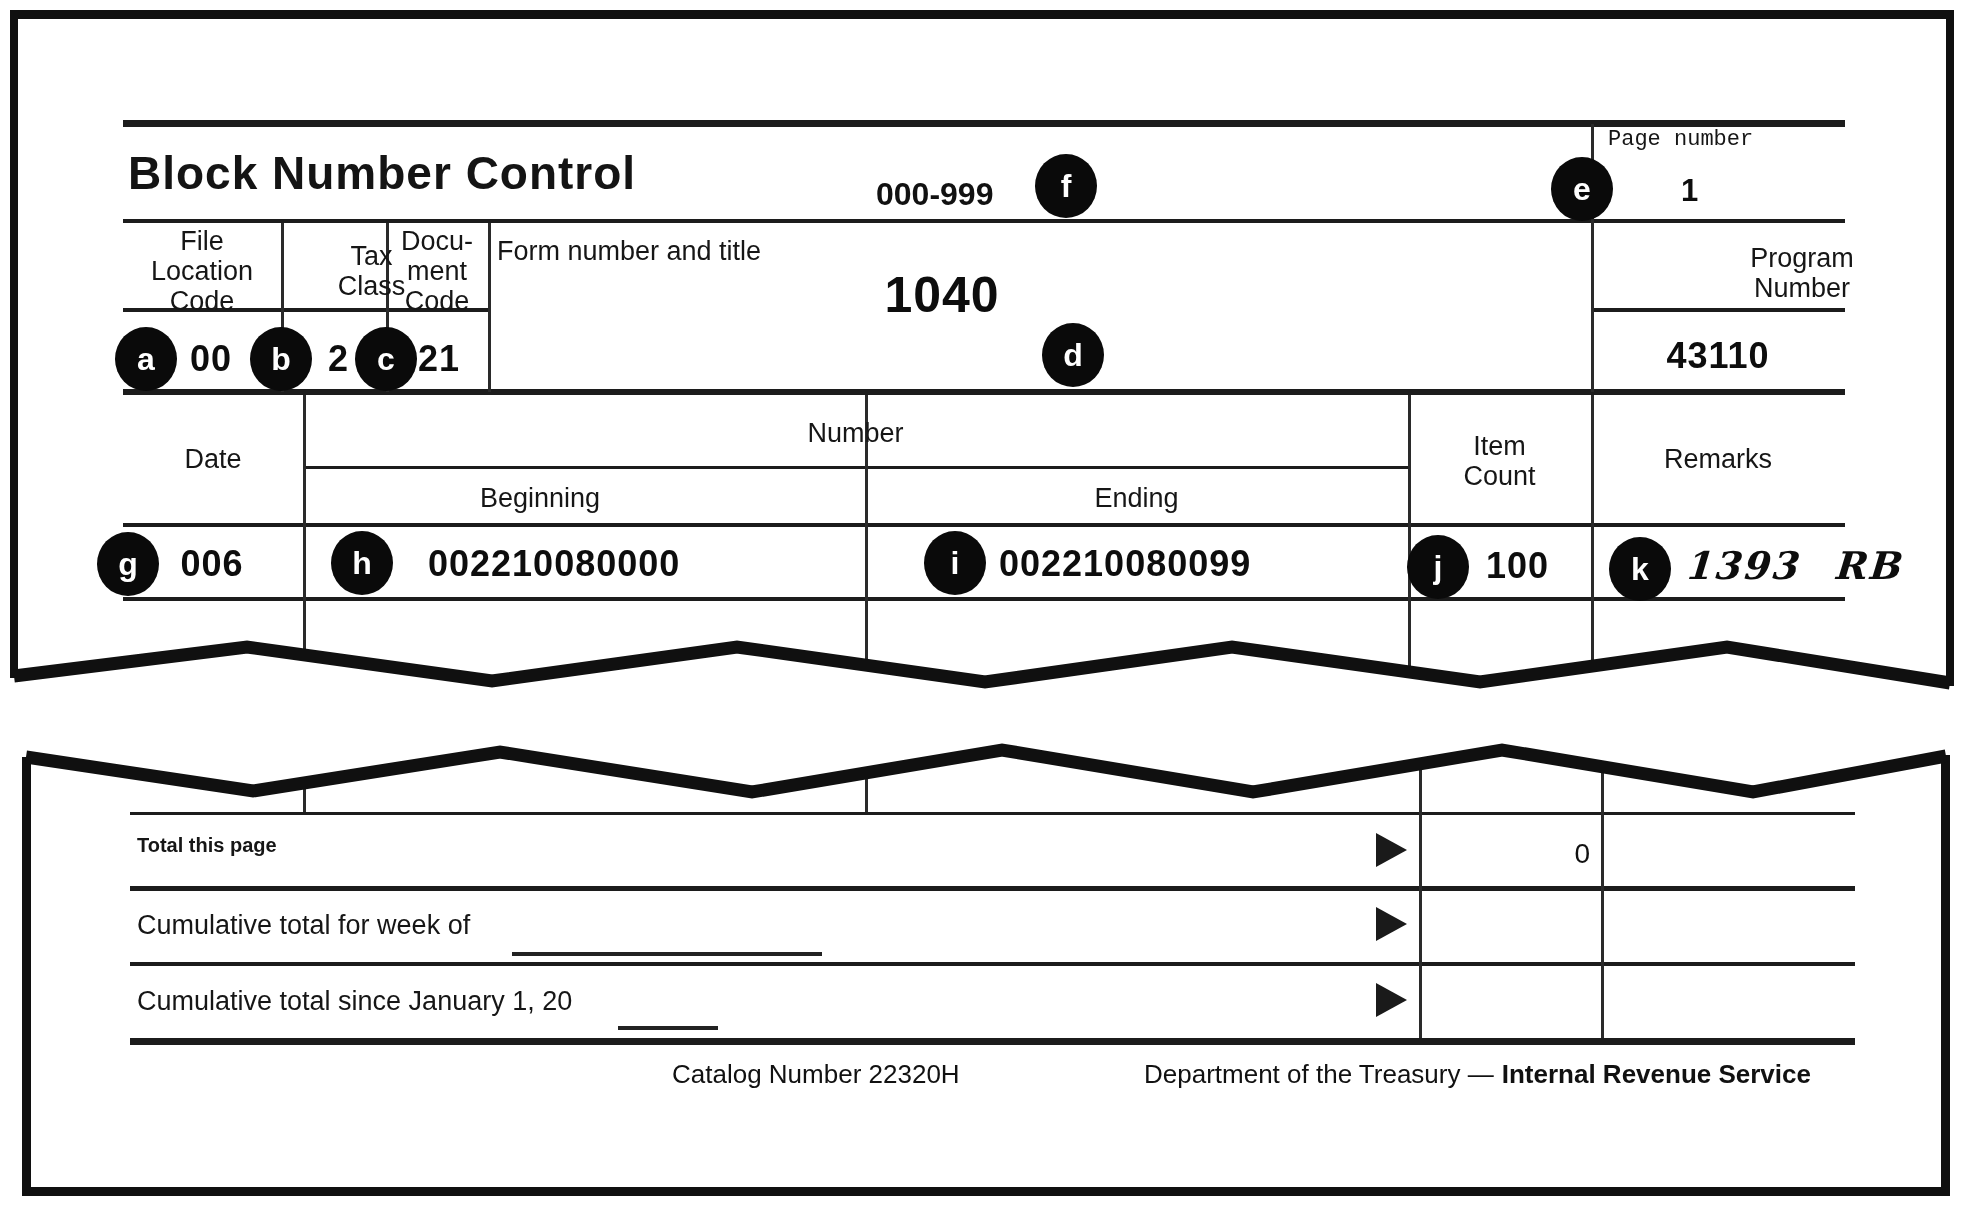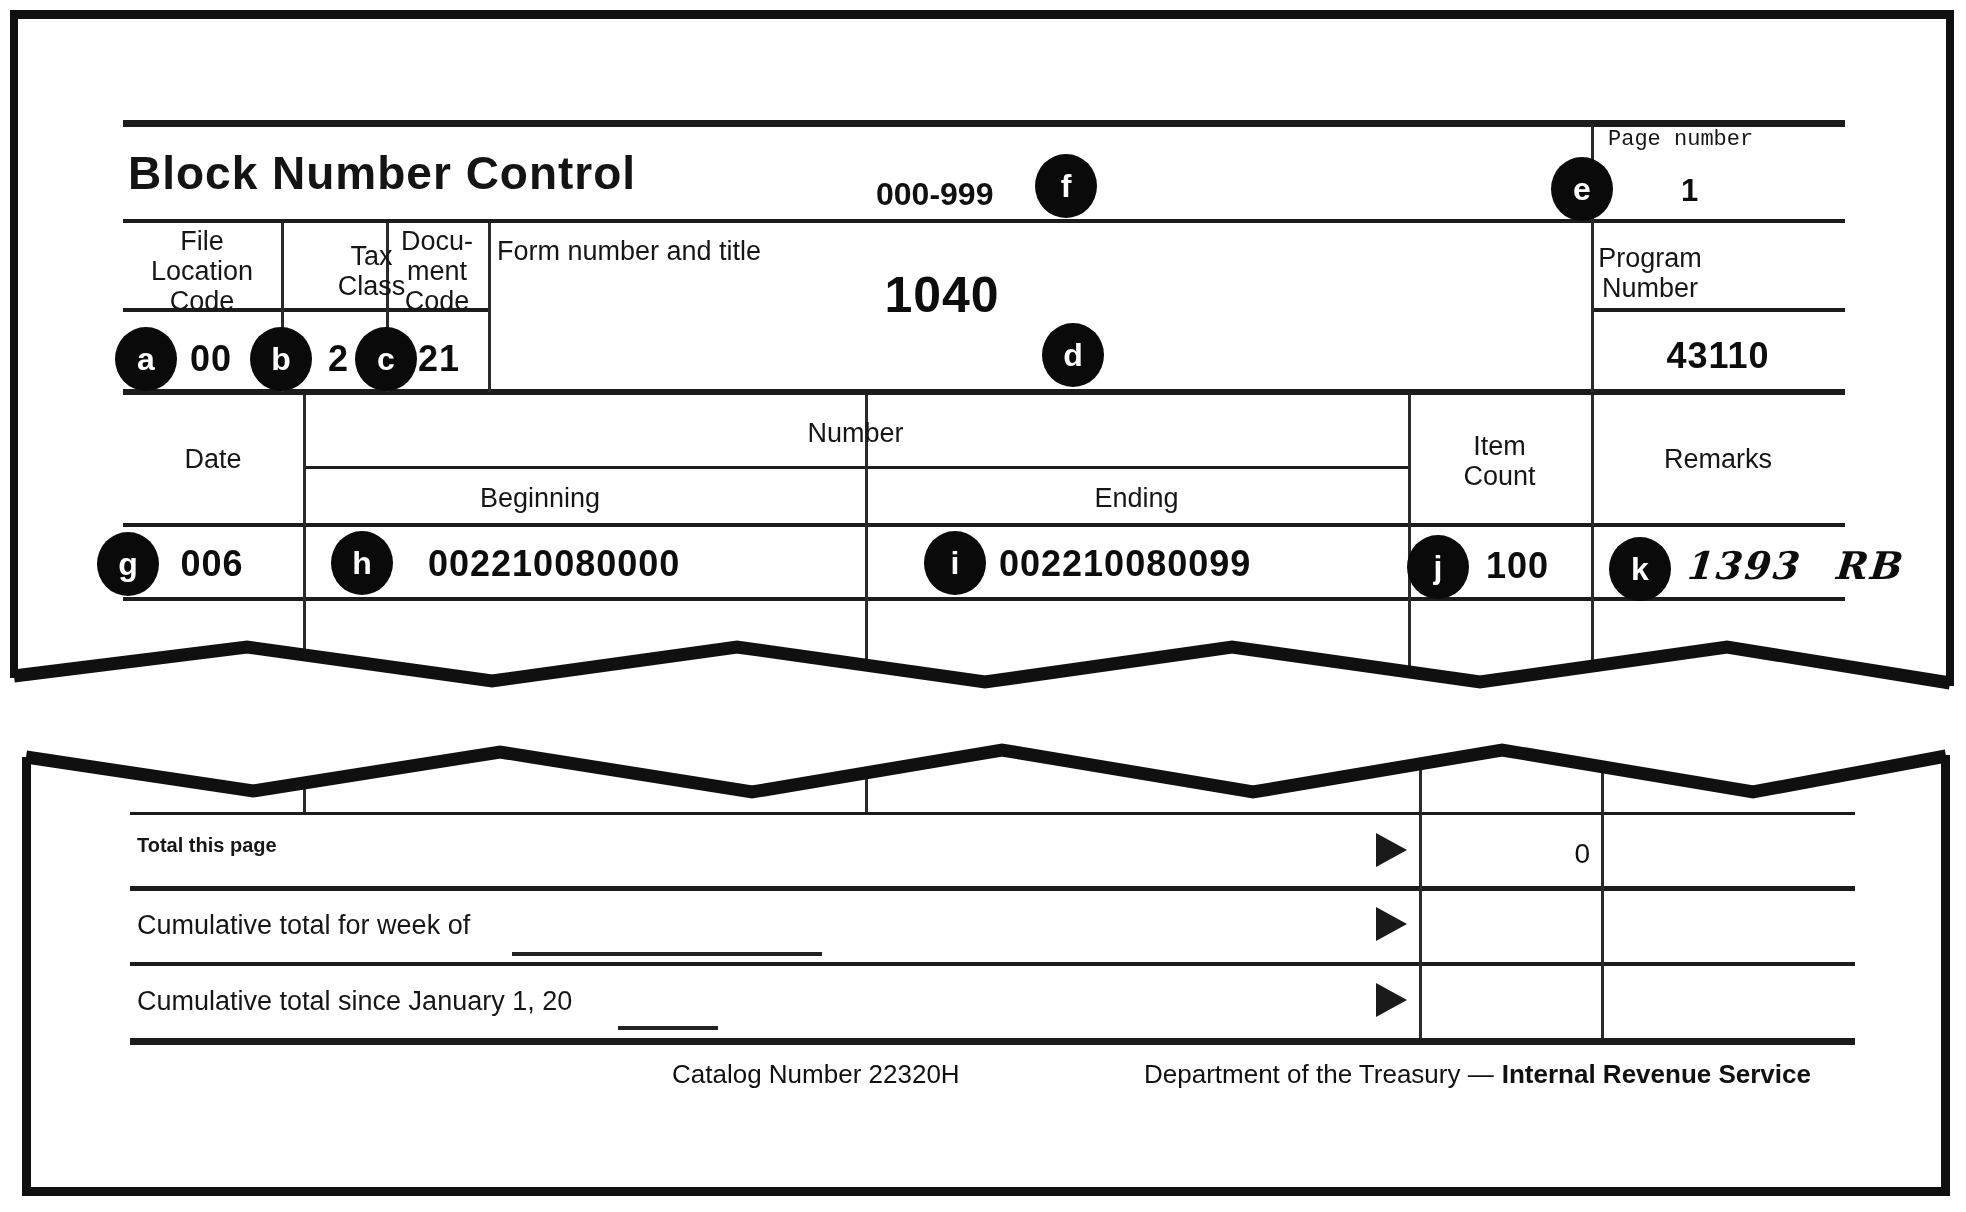--- a/index.html
+++ b/index.html
@@ -80,21 +80,21 @@
 
   <div class="lbl pre center" style="left:123px;top:226px;width:158px;">File
 Location
 Code</div>
   <div class="lbl pre center" style="left:281px;top:241px;width:105px;margin-left:38px;">Tax
 Class</div>
   <div class="lbl pre center" style="left:386px;top:226px;width:102px;">Docu-
 ment
 Code</div>
   <div class="lbl" style="left:497px;top:236px;">Form number and title</div>
-  <div class="lbl pre center" style="left:1523px;top:243px;width:254px;">Program
+  <div class="lbl pre center" style="left:1675px;top:243px;width:254px;">Program
 Number</div>
 
   <div class="callout" style="left:115px;top:327px;">a</div>
   <div class="val" style="left:190px;top:341px;">00</div>
   <div class="callout" style="left:250px;top:327px;">b</div>
   <div class="val" style="left:328px;top:341px;">2</div>
   <div class="callout" style="left:355px;top:327px;">c</div>
   <div class="val" style="left:418px;top:341px;">21</div>
 
   <div class="val" style="left:842px;top:270px;width:200px;text-align:center;font-size:50px;">1040</div>

